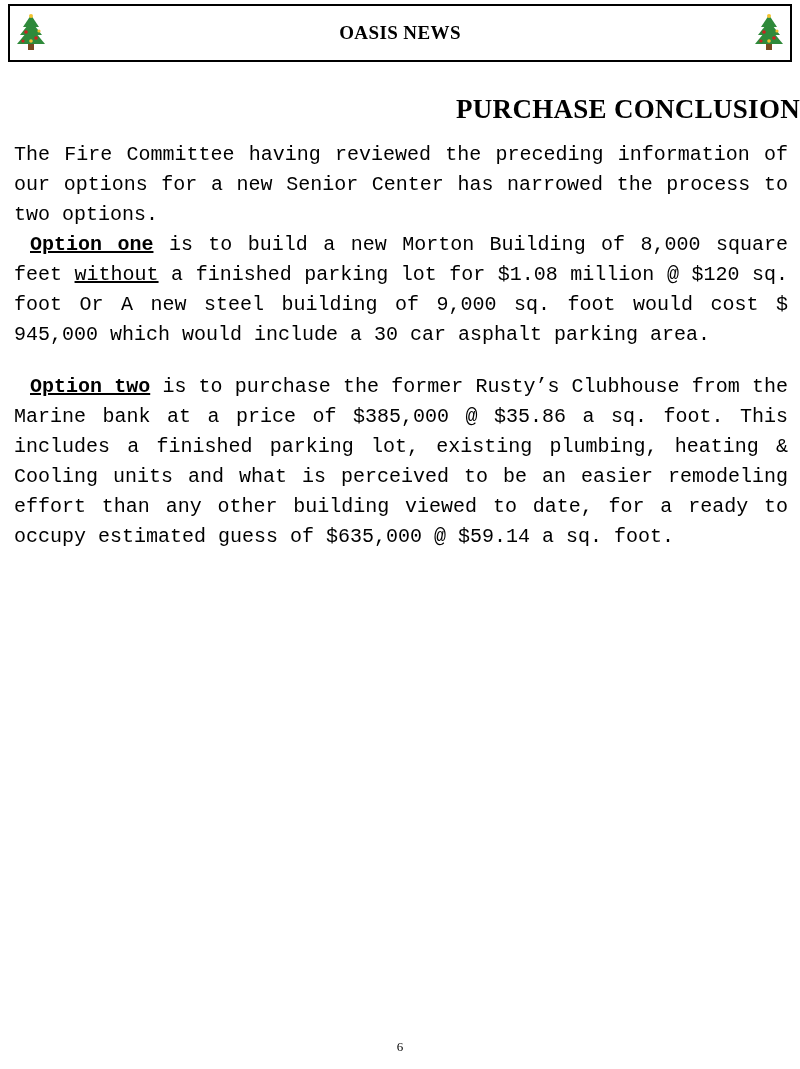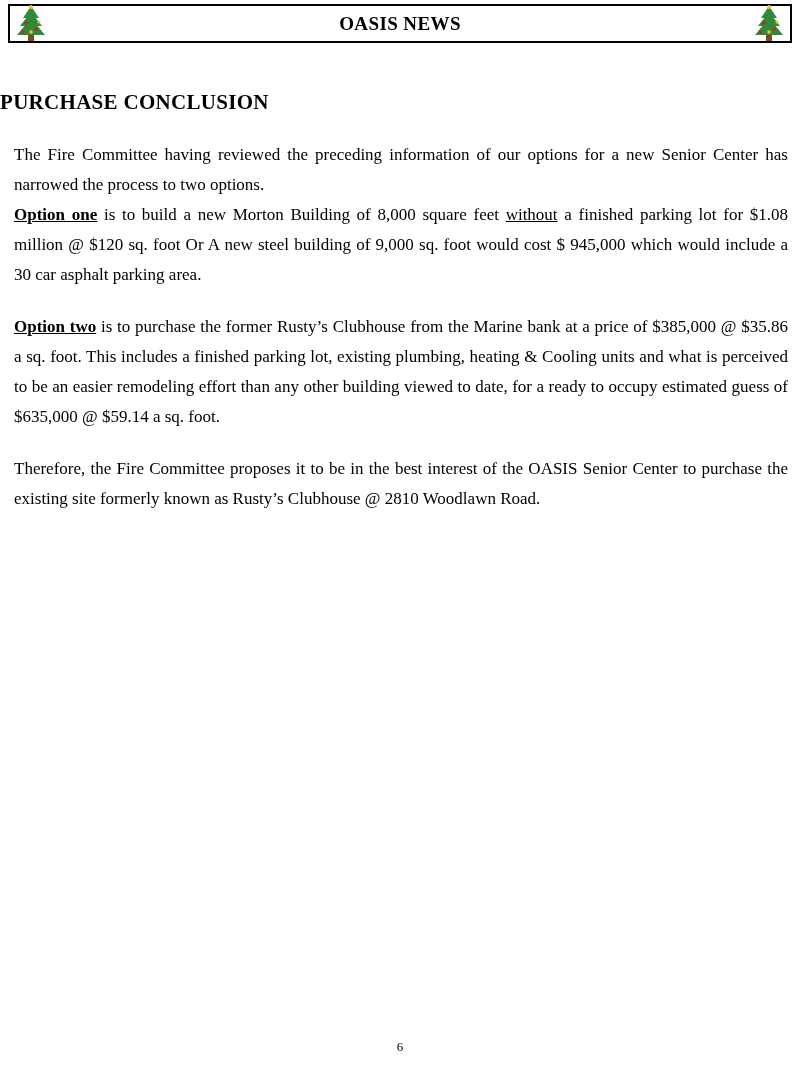--- a/index.html
+++ b/index.html
@@ -21,21 +21,21 @@
     position: relative;
     box-sizing: border-box;
   }
 
   
   .header-banner {
     position: absolute;
     top: 4px;
     left: 8px;
     right: 8px;
-    height: 39px;
+    height: 58px;
     border: 2px solid #000000;
     box-sizing: border-box;
     display: flex;
     align-items: center;
     justify-content: space-between;
     padding: 0 2px;
   }
   .header-title {
     font-family: "Liberation Serif", serif;
     font-weight: bold;
@@ -57,43 +57,44 @@
     z-index: 2;
   }
   .tree-icon svg { display:block; }
 
   
   .doc-title {
     position: absolute;
     top: 76px;
     left: 0;
     width: 100%;
-    text-align: left;
-    font-size: 21px;
+    text-align: right;
+    font-size: 27px;
     font-weight: bold;
     font-family: "Liberation Serif", serif;
     letter-spacing: 0.3px;
   }
   .content {
     position: absolute;
     top: 140px;
     left: 14px;
     width: 774px;
   }
   p {
     margin: 0 0 0 0;
-    font-size: 17px;
+    font-size: 20px;
     line-height: 30px;
     text-align: justify;
     text-justify: inter-word;
+    font-family: Liberation Mono, monospace;
   }
   p.gap-after { margin-bottom: 22px; }
   p.tight { margin-bottom: 0px; }
   .u { text-decoration: underline; margin-top: 20px; }
-  .b-u { font-weight: bold; text-decoration: underline; }
+  .b-u { font-weight: bold; text-decoration: underline; margin-left: 16px; }
 
   .page-number {
     position: absolute;
     bottom: 14px;
     left: 0;
     width: 100%;
     text-align: center;
     font-size: 13px;
     font-family: "Liberation Serif", serif;
   }
@@ -143,19 +144,18 @@
   <div class="content">
 
     <p class="tight">The Fire Committee having reviewed the preceding information of our options for a new Senior Center has narrowed the process to two options.</p>
 
 
     <p class="gap-after"><span class="b-u">Option one</span><span> is to build a new Morton Building of 8,000 square feet </span><span class="u">without</span><span> a finished parking lot for $1.08 million @ $120 sq. foot Or A new steel building of 9,000 sq. foot would cost $ 945,000 which would include a 30 car asphalt parking area.</span></p>
 
     <p class="gap-after"><span class="b-u">Option two</span><span> is to purchase the former Rusty’s Clubhouse from the Marine bank at a price of $385,000 @ $35.86 a sq. foot.    This includes a finished parking lot, existing plumbing, heating &amp; Cooling units and what is perceived to be an easier remodeling effort than any other building viewed to date, for a ready to occupy estimated guess of $635,000 @ $59.14 a sq. foot.</span></p>
 
 
-    <p>Therefore, the Fire Committee proposes it to be in the best interest of the OASIS Senior Center to purchase the existing site formerly known as Rusty’s Clubhouse @ 2810 Woodlawn Road.</p>
 
   </div>
 
   <div class="page-number">6</div>
 
 </div>
 
 </body></html>

